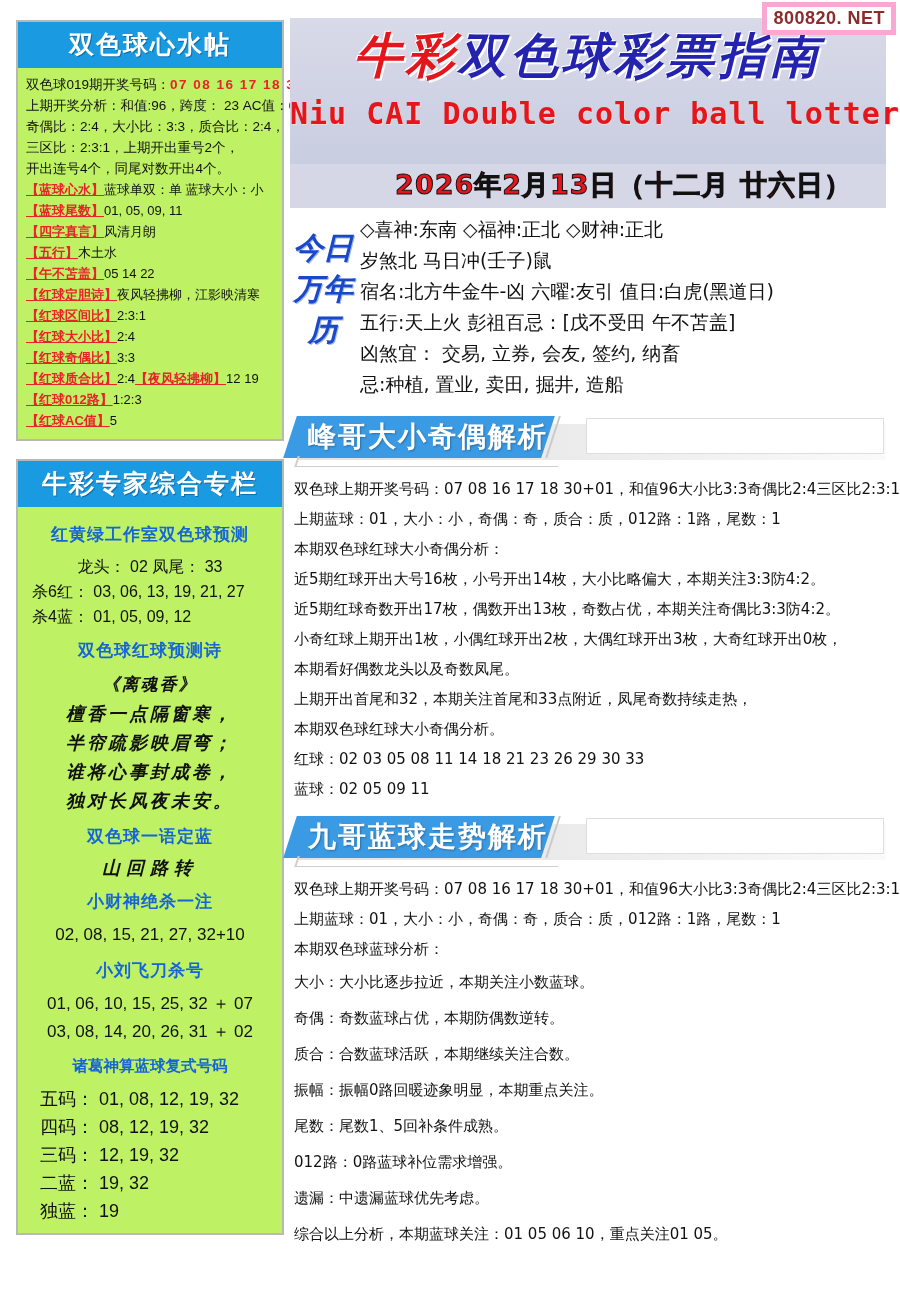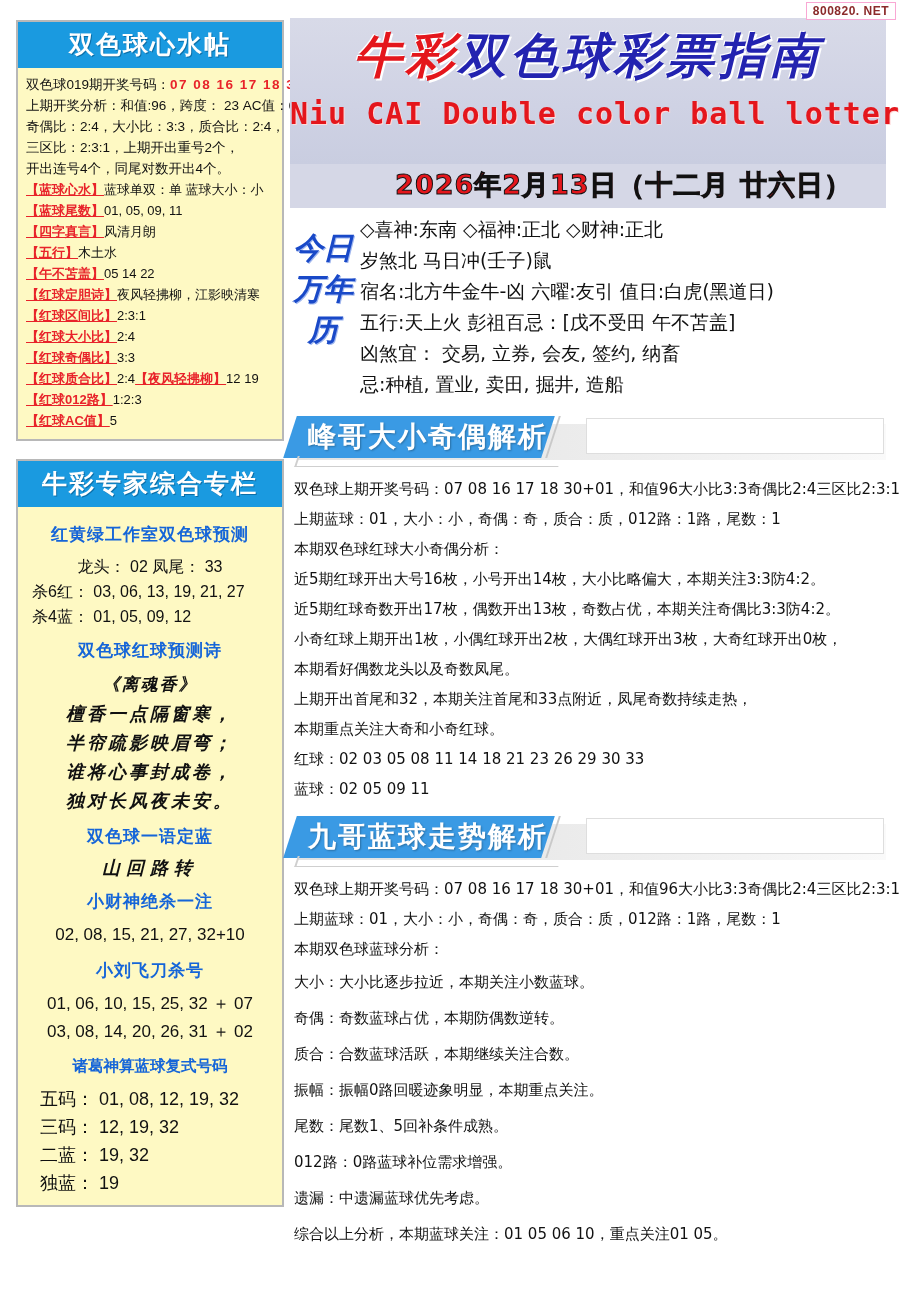--- a/index.html
+++ b/index.html
@@ -5,31 +5,31 @@
   html,body{margin:0;padding:0;}
   body{
     width:900px;height:1298px;
     background:#ffffff;
     font-family:"Liberation Sans","DejaVu Sans",sans-serif;
     position:relative;overflow:hidden;
   }
   
   .watermark{
     position:absolute;top:2px;right:4px;
-    border:1px solid #f9a8d4;background:#fff;
-    color:#8b2b2b;font-size:12px;font-weight:bold;
+    border:5px solid #f9a8d4;background:#fff;
+    color:#8b2b2b;font-size:18px;font-weight:bold;
     padding:1px 6px;letter-spacing:.5px;z-index:50;margin-left:48px;
   }
   
   .page{position:absolute;top:0;left:0;width:900px;height:1298px;}
   .col-left{position:absolute;left:16px;top:20px;width:268px;}
   .col-right{position:absolute;left:290px;top:18px;width:596px;}
 
   
-  .panel{border:2px solid #b8b8b8;background:#fef9c3;margin-bottom:18px;}
+  .panel{border:2px solid #b8b8b8;background:#bef264;margin-bottom:18px;}
   .panel-title{
     background:#1a9ae0;color:#fff;text-align:center;
     font-size:25px;font-weight:bold;letter-spacing:2px;
     padding:6px 0 7px;
     font-family:"DejaVu Sans","Liberation Sans",sans-serif;
     text-shadow:1px 1px 0 #0b6ea8;
   }
   .panel-body{padding:6px 8px 8px;}
 
   
@@ -203,20 +203,21 @@
 
         <div class="sub-title">小财神绝杀一注</div>
         <div class="numrow">02, 08, 15, 21, 27, 32+10</div>
 
         <div class="sub-title">小刘飞刀杀号</div>
         <div class="numrow">01, 06, 10, 15, 25, 32 ＋ 07</div>
         <div class="numrow">03, 08, 14, 20, 26, 31 ＋ 02</div>
 
         <div class="sub-title sm">诸葛神算蓝球复式号码</div>
         <div class="numrow l">五码： 01, 08, 12, 19, 32</div>
+        <div class="numrow l">四码： 08, 12, 19, 32</div>
         <div class="numrow l">三码： 12, 19, 32</div>
         <div class="numrow l">二蓝： 19, 32</div>
         <div class="numrow l">独蓝： 19</div>
       </div>
     </div>
   </div>
 
   <div class="col-right">
 
     <div class="masthead">
@@ -250,21 +251,21 @@
       </div>
       <div class="sec-body">
         <div class="p">双色球上期开奖号码：07 08 16 17 18 30+01，和值96大小比3:3奇偶比2:4三区比2:3:1</div>
         <div class="p">上期蓝球：01，大小：小，奇偶：奇，质合：质，012路：1路，尾数：1</div>
         <div class="p">本期双色球红球大小奇偶分析：</div>
         <div class="p">近5期红球开出大号16枚，小号开出14枚，大小比略偏大，本期关注3:3防4:2。</div>
         <div class="p">近5期红球奇数开出17枚，偶数开出13枚，奇数占优，本期关注奇偶比3:3防4:2。</div>
         <div class="p">小奇红球上期开出1枚，小偶红球开出2枚，大偶红球开出3枚，大奇红球开出0枚，</div>
         <div class="p">本期看好偶数龙头以及奇数凤尾。</div>
         <div class="p">上期开出首尾和32，本期关注首尾和33点附近，凤尾奇数持续走热，</div>
-        <div class="p">本期重点关注大奇和小奇红球。</div>
+        <div class="p">本期双色球红球大小奇偶分析。</div>
         <div class="p">红球：02 03 05 08 11 14 18 21 23 26 29 30 33</div>
         <div class="p">蓝球：02 05 09 11</div>
       </div>
     </div>
 
     <div class="sec">
       <div class="sec-head">
         <div class="grey"></div>
         <div class="whitebox"></div>
         <div class="blue"></div>

